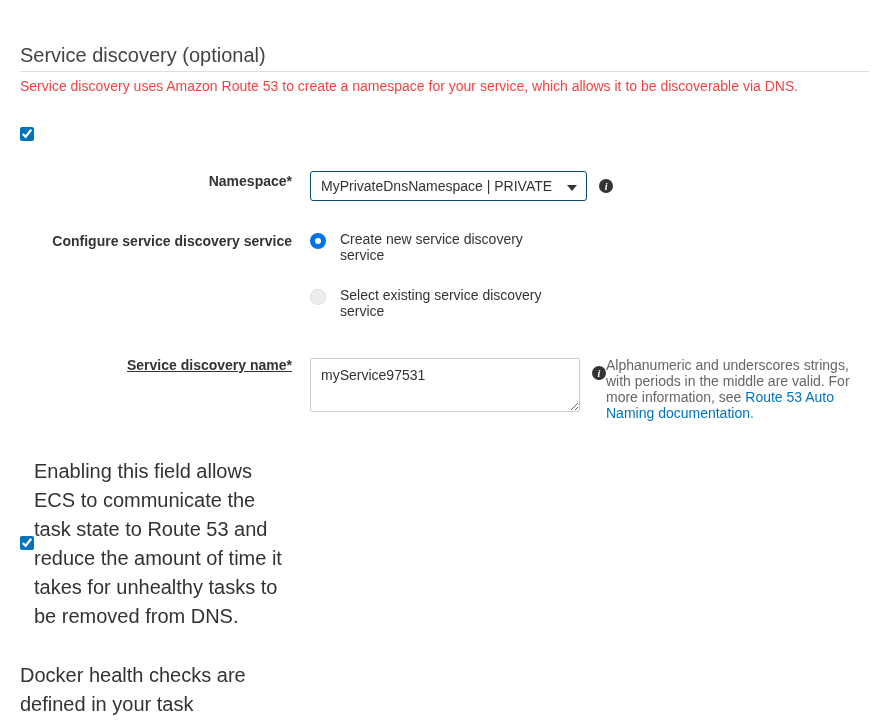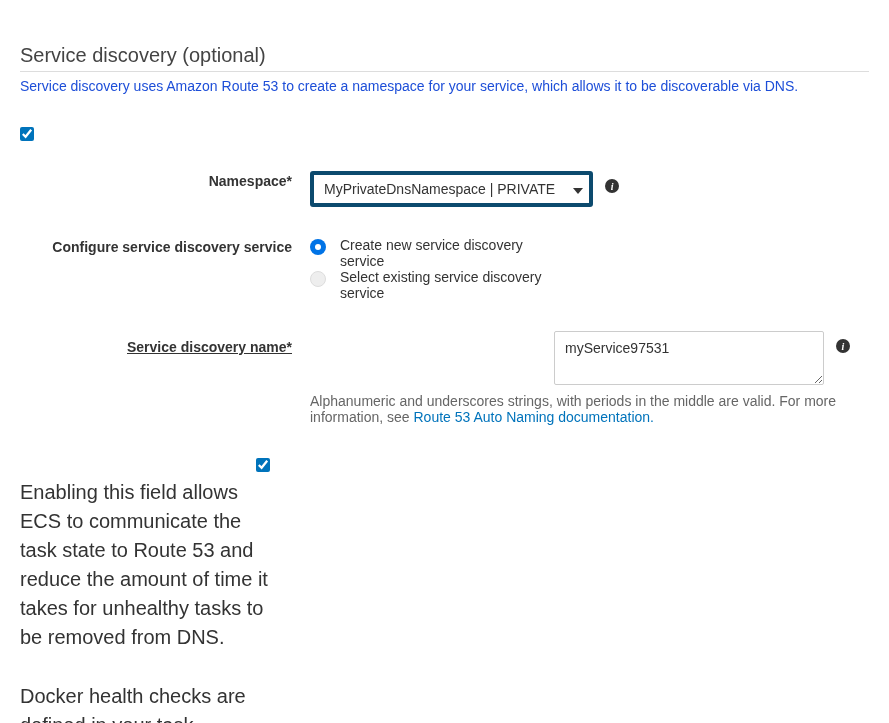--- a/index.html
+++ b/index.html
@@ -22,21 +22,21 @@
     .section-title {
       font-size: 20px;
       font-weight: 400;
       color: #444;
       padding: 8px 0 4px 0;
       border-bottom: 1px solid #ddd;
       margin-bottom: 6px;
     }
     .section-desc {
       font-size: 14px;
-      color: #1d4ed8;
+      color: #ef4444;
       margin-bottom: 30px;
     }
     .form-row {
       display: flex;
       align-items: flex-start;
       margin-bottom: 30px;
     }
     .form-label {
       width: 290px;
       text-align: right;
@@ -48,35 +48,35 @@
       flex-shrink: 0;
     }
     .form-control {
       flex: 1;
       display: flex;
       align-items: flex-start;
       gap: 12px;
     }
     .form-control-col {
       display: flex;
-      flex-direction: column;
-      align-items: flex-end;
+      flex-direction: row;
+      align-items: center;
     }
     input[type="checkbox"] {
       width: 14px;
       height: 14px;
       accent-color: #0073bb;
       margin-top: 3px;
     }
     .select-wrap {
       position: relative;
       display: inline-block;
     }
     .select-box {
-      border: 4px solid #0c4a6e;
+      border: 1px solid #0c4a6e;
       border-radius: 3px;
       padding: 6px 34px 6px 10px;
       font-size: 14px;
       color: #333;
       background: #fff;
       min-width: 260px;
       cursor: pointer;
       display: inline-block;
     }
     .select-caret {
@@ -99,21 +99,21 @@
       font-family: Georgia, serif;
       font-weight: bold;
       font-size: 10px;
       margin-top: 8px;
       cursor: pointer;
       flex-shrink: 0;
     }
     .radio-group {
       display: flex;
       flex-direction: column;
-      gap: 0;
+      gap: 24px;
     }
     .radio-option {
       display: flex;
       align-items: flex-start;
       gap: 14px;
     }
     .radio-circle {
       width: 16px;
       height: 16px;
       border-radius: 50%;

